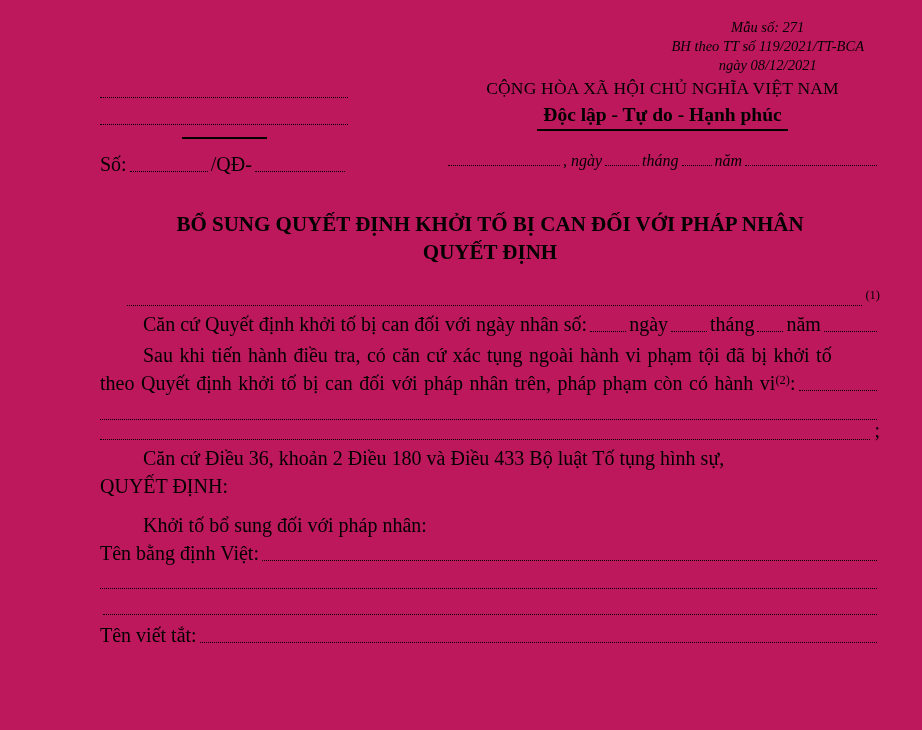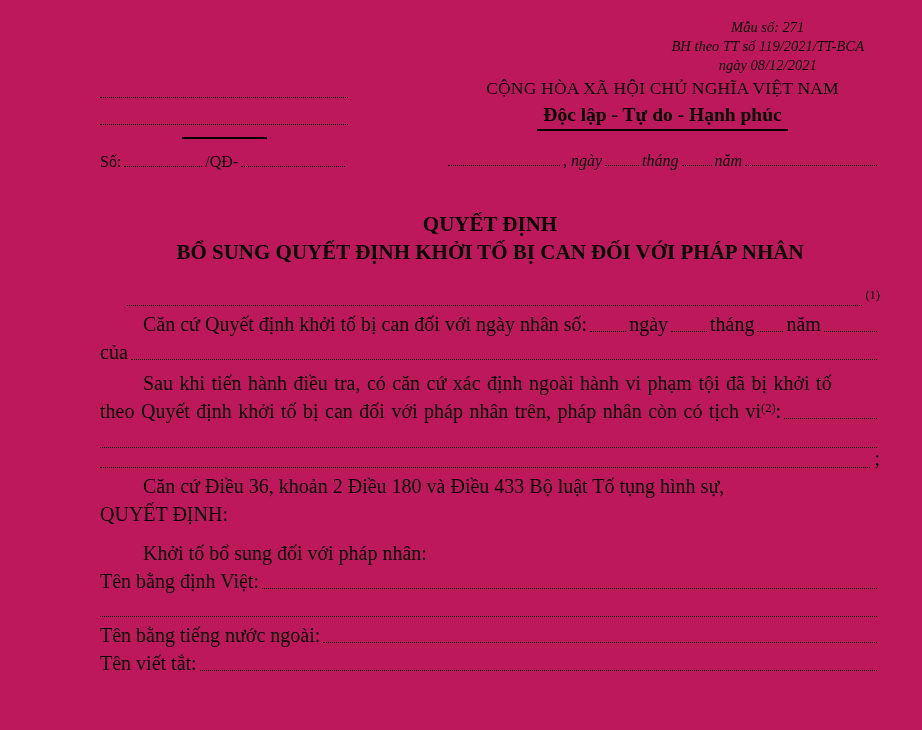--- a/index.html
+++ b/index.html
@@ -25,21 +25,21 @@
   .org-line { height: 20px; border-bottom: 1.5px dotted #000; }
   .org-line + .org-line { margin-top: 7px; }
   .org-rule { width: 85px; border-top: 2px solid #000; margin: 12px auto 0; }
 
   .line { display: flex; align-items: flex-end; white-space: nowrap; }
   .leader { border-bottom: 1.5px dotted #000; height: 2px; margin: 0 3px 4px; flex: 0 0 auto; }
   .fx { flex: 1 1 auto; }
   .w26 { width: 26px; } .w30 { width: 30px; } .w34 { width: 34px; }
   .w36 { width: 36px; } .w78 { width: 78px; } .w112 { width: 112px; }
 
-  .so-line { margin-top: 14px; font-size: 16px; }
+  .so-line { margin-top: 14px; font-size: 20px; }
 
   .country { font-weight: normal; font-size: 17.5px; letter-spacing: 0.2px; }
   .motto-wrap { margin-top: 5px; }
   .motto {
     display: inline-block; font-weight: bold; font-size: 19.5px;
     border-bottom: 2px solid #000; padding: 0 6px 3px; text-align: center;
   }
   .date-line { margin-top: 21px; font-style: italic; font-size: 16px; }
 
   
@@ -96,53 +96,49 @@
         <span class="leader w34"></span>
         <span>tháng</span>
         <span class="leader w30"></span>
         <span>năm</span>
         <span class="leader fx"></span>
       </div>
     </div>
   </div>
 
   <div class="title-block">
+    <div>BỔ SUNG QUYẾT ĐỊNH KHỞI TỐ BỊ CAN ĐỐI VỚI PHÁP NHÂN</div>
     <div>QUYẾT ĐỊNH</div>
-    <div>BỔ SUNG QUYẾT ĐỊNH KHỞI TỐ BỊ CAN ĐỐI VỚI PHÁP NHÂN</div>
   </div>
 
   <div class="content">
 
     <div class="line fn-line">
       <span class="leader fx"></span>
       <sup>(1)</sup>
     </div>
 
     <div class="line ind">
       <span>Căn cứ Quyết định khởi tố bị can đối với ngày nhân số:</span>
       <span class="leader w36"></span>
       <span>ngày</span>
       <span class="leader w36"></span>
       <span>tháng</span>
       <span class="leader w26"></span>
       <span>năm</span>
       <span class="leader fx"></span>
     </div>
 
-    <div class="line">
-      <span>của</span>
-      <span class="leader fx"></span>
-    </div>
 
     <div class="line ind mt3 ws">
-      <span>Sau khi tiến hành điều tra, có căn cứ xác định ngoài hành vi phạm tội đã bị khởi tố</span>
+      <span>Sau khi tiến hành điều tra, có căn cứ xác tụng ngoài hành vi phạm tội đã bị khởi tố</span>
     </div>
 
     <div class="line ws">
-      <span>theo Quyết định khởi tố bị can đối với pháp nhân trên, pháp nhân còn có tịch vi</span>
+      <span>theo Quyết định khởi tố bị can đối với pháp nhân trên, pháp phạm còn có hành vi</span>
       <sup>(2)</sup>
       <span>:</span>
       <span class="leader fx"></span>
     </div>
 
     <div class="line fn-line mt7">
       <span class="leader fx" style="margin-left:0"></span>
     </div>
 
     <div class="line fn-line">
@@ -164,21 +160,20 @@
       <span>Tên bằng định Việt:</span>
       <span class="leader fx"></span>
     </div>
 
     <div class="line fn-line mt6">
       <span class="leader fx" style="margin-left:0"></span>
     </div>
 
 
     <div class="line">
-      <span>Tên bằng tiếng nước ngoài:</span>
       <span class="leader fx"></span>
     </div>
 
     <div class="line">
       <span>Tên viết tắt:</span>
       <span class="leader fx"></span>
     </div>
 
   </div>
 </div>

